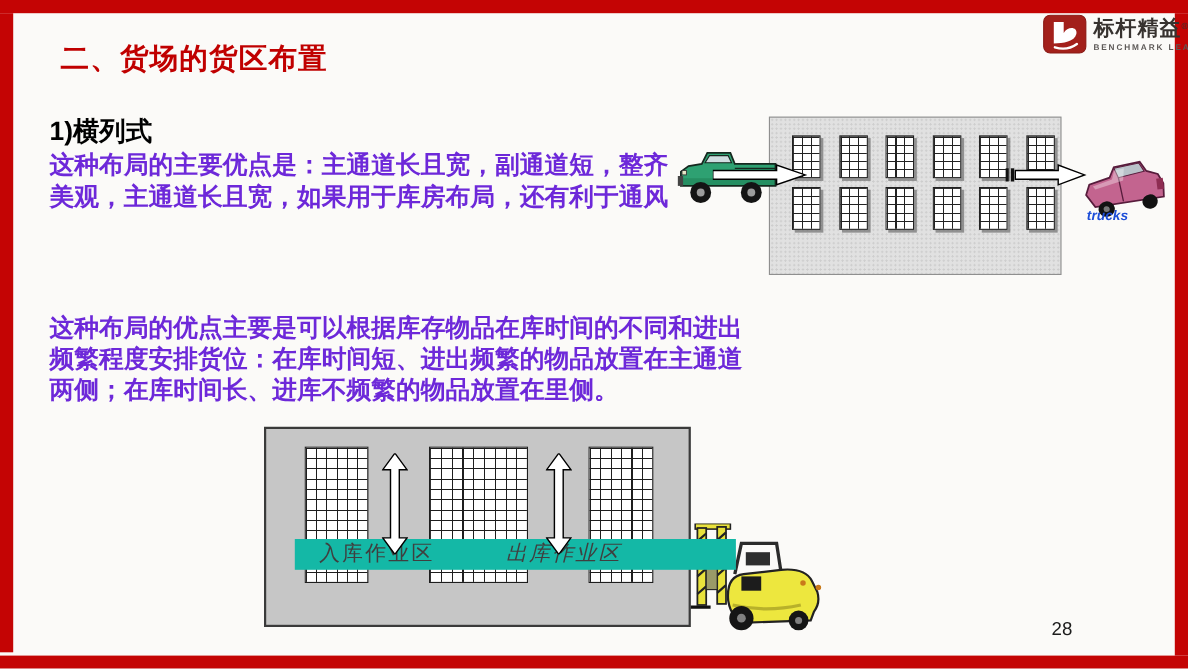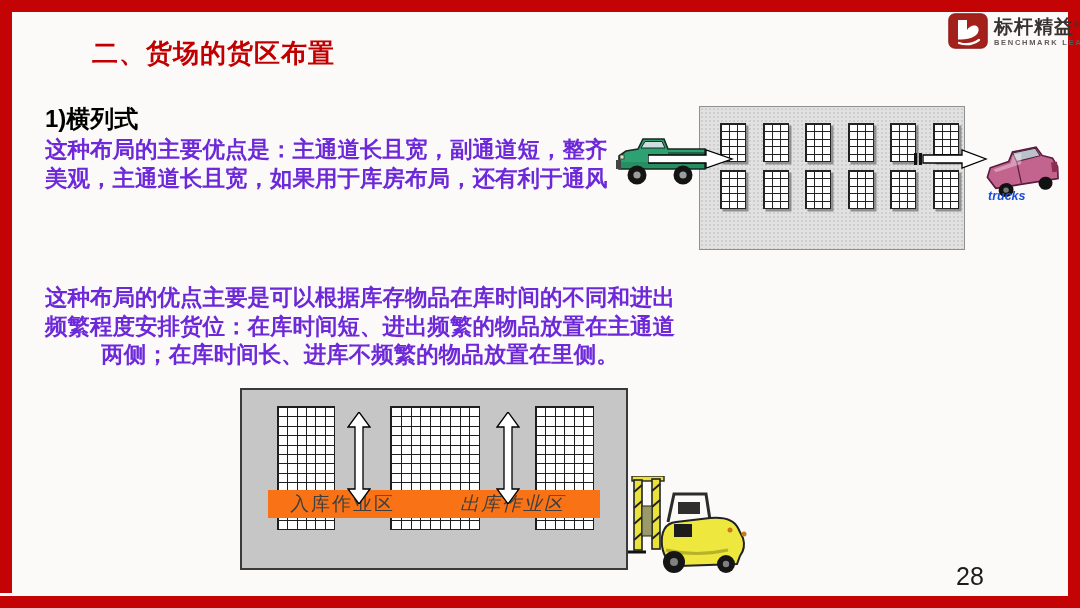--- a/index.html
+++ b/index.html
@@ -16,28 +16,28 @@
   .bar-right{left:1068px;top:12px;width:12px;height:584px;}
 
   
   .logo{position:absolute;left:948px;top:13px;display:flex;align-items:flex-start;gap:6px;}
   .logo-texts{display:flex;flex-direction:column;line-height:1;padding-top:4px;}
   .logo-cn{font-size:19px;font-weight:700;color:#37322F;letter-spacing:1px;white-space:nowrap;}
   .logo-reg{font-size:8px;vertical-align:6px;color:#37322F;font-weight:400;}
   .logo-en{font-size:7.5px;font-weight:700;color:#5E5A58;letter-spacing:1.7px;margin-top:3px;white-space:nowrap;}
 
   
-  .page-title{position:absolute;left:55px;top:36px;font-size:26px;font-weight:700;color:#C00000;letter-spacing:1px;white-space:nowrap;margin-left:37px;}
+  .page-title{position:absolute;left:55px;top:36px;font-size:26px;font-weight:700;color:#C00000;letter-spacing:1px;white-space:nowrap;}
   .sec-heading{position:absolute;font-size:24px;font-weight:700;color:#000000;white-space:nowrap;}
   .sec1-heading{left:45px;top:103px;}
   .sec2-heading{left:45px;top:251px;}
   .para{position:absolute;left:45px;font-size:22.5px;font-weight:700;color:#6d28d9;line-height:28.5px;}
   .para div{white-space:nowrap;}
   .para1{top:136px;}
-  .para2{top:284px;text-align:center;}
+  .para2{top:284px;}
 
   
   .warehouse1{
     position:absolute;left:699px;top:106px;width:264px;height:142px;
     background-color:#E1E1E1;
     background-image:radial-gradient(circle,#cdcdcd 0.8px,transparent 1px);
     background-size:4px 4px;
     border:1px solid #8F8F8F;
   }
   .rackrow{position:absolute;left:20px;display:flex;gap:16.5px;}
@@ -61,29 +61,29 @@
   }
   .brack{
     position:absolute;background-color:#fff;border:1px solid #1e1e1e;z-index:1;
     background-image:
       repeating-linear-gradient(to right,#1e1e1e 0 1px,transparent 1px var(--cw)),
       repeating-linear-gradient(to bottom,#1e1e1e 0 1px,transparent 1px 9.38px);
   }
   .brack-left{left:35px;top:16px;width:56px;height:122px;--cw:9.33px;}
   .brack-mid{left:148px;top:16px;width:88px;height:122px;--cw:9.8px;}
   .brack-right{left:293px;top:16px;width:57px;height:122px;--cw:9.5px;}
-  .band{position:absolute;left:26px;top:100px;width:332px;height:28px;background:#f97316;z-index:2;}
+  .band{position:absolute;left:26px;top:100px;width:401px;height:28px;background:#14b8a6;z-index:2;}
   .band-label{position:absolute;top:0;height:28px;line-height:28px;font-size:19px;color:#3F3F3F;letter-spacing:2px;font-weight:500;white-space:nowrap;}
   .band-label-in{left:22px;}
   .band-label-out{left:192px;font-style:italic;}
   .varrow{position:absolute;z-index:3;}
   .varrow1{left:105px;top:22px;}
   .varrow2{left:254px;top:22px;}
 
-  .page-number{position:absolute;left:956px;top:562px;font-size:25px;color:#1c1c1c;font-weight:400;}
+  .page-number{position:absolute;left:956px;top:562px;font-size:17px;color:#1c1c1c;font-weight:400;}
 </style>
 </head>
 <body>
 
 <div class="slide">
 
   <div class="bar bar-top"></div>
   <div class="bar bar-left"></div>
   <div class="bar bar-right"></div>
   <div class="bar bar-bottom"></div>

